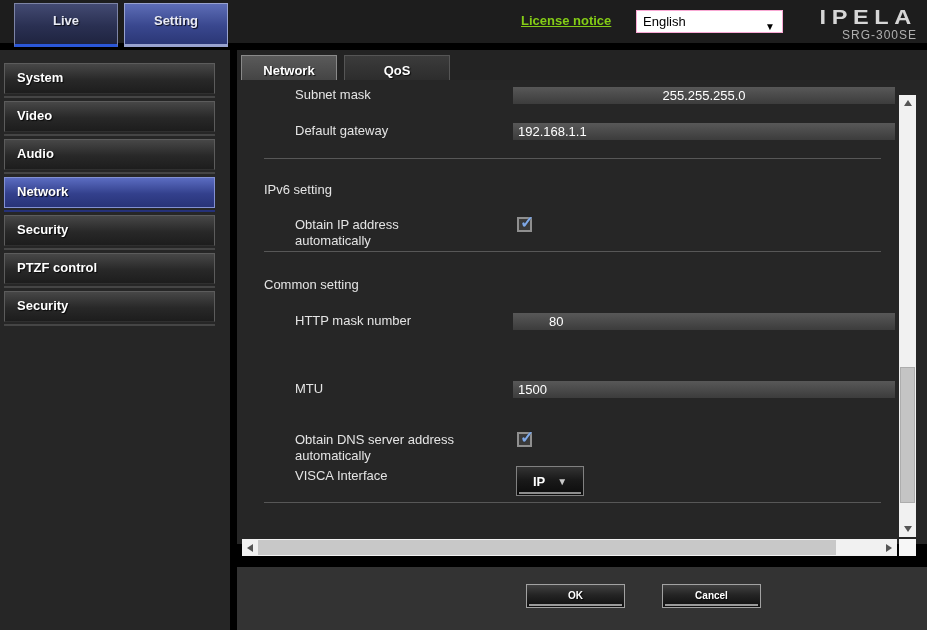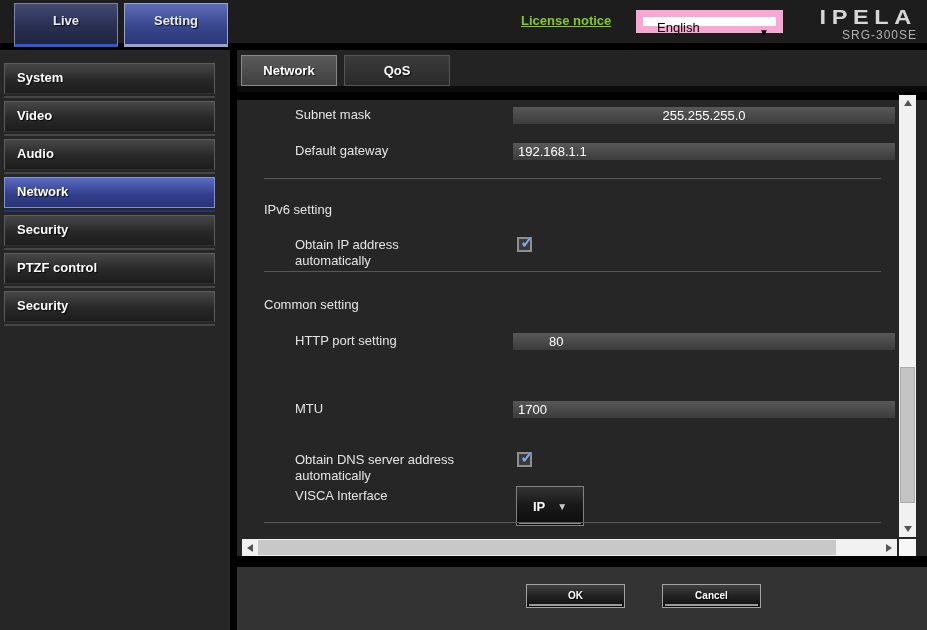--- a/index.html
+++ b/index.html
@@ -10,21 +10,21 @@
   
   .topbar { position:absolute; left:0; top:0; width:927px; height:43px; background:#1d1d1d; }
   .nav-btn { position:absolute; top:3px; width:104px; height:44px; line-height:33px; text-align:center;
              font-size:13px; font-weight:bold; color:#e9ebf5; text-shadow:1px 1px 1px rgba(0,0,0,.8);
              border:1px solid #7d84a6; border-bottom:3px solid #2b57d8; cursor:pointer; }
   .nav-live { left:14px; background:linear-gradient(#434a72, #2a3052 55%, #1f2440); }
   .nav-setting { left:124px; background:linear-gradient(#5d6db6, #39478e 55%, #2b3776); border-color:#98a2cf; }
   .license-link { position:absolute; left:521px; top:13px; font-size:13px; font-weight:bold;
                   color:#84cc16; text-decoration:underline; cursor:pointer; }
   .lang-select { position:absolute; left:636px; top:10px; width:147px; height:23px; background:#fff;
-                 border:7px solid #f9a8d4; color:#000; font-size:13px; line-height:21px; padding-left:14px;
+                 border:1px solid #f9a8d4; color:#000; font-size:13px; line-height:21px; padding-left:6px;
                  cursor:pointer; }
   .lang-arrow { position:absolute; right:7px; top:5px; font-size:10px; color:#000; }
   .logo { position:absolute; right:10px; top:5px; font-size:21px; font-weight:bold; color:#d6d6d6;
           letter-spacing:5px; transform:scaleX(1.12); transform-origin:right center; }
   .model { position:absolute; right:10px; top:28px; font-size:12px; color:#b0b0b0; letter-spacing:1px; }
 
   
   .sidebar { position:absolute; left:0; top:50px; width:230px; height:580px; background:#262626; padding-top:13px; }
   .side-block { margin:0 0 3px 4px; width:211px; }
   .side-item { height:31px; line-height:28px; padding-left:12px; font-size:13px; font-weight:bold; color:#fff;
@@ -35,34 +35,34 @@
   .side-block.selected .side-item { background:linear-gradient(#5b6cc1, #33408c 55%, #283378); border-color:#8391d2; }
   .side-block.selected .side-under { background:#253178; }
 
   
   .tabrow { position:absolute; left:237px; top:50px; width:690px; height:36px; background:#232323; }
   .tab { position:absolute; top:5px; height:31px; line-height:29px; text-align:center; font-size:13px;
          font-weight:bold; color:#fff; text-shadow:1px 1px 1px rgba(0,0,0,.8); cursor:pointer; }
   .tab-network { left:4px; width:96px; background:linear-gradient(#5a5a5a, #404040); border:1px solid #898989; }
   .tab-qos { left:107px; width:106px; background:linear-gradient(#3b3b3b, #2a2a2a); border:1px solid #555; }
   .tab-strip { position:absolute; left:237px; top:86px; width:690px; height:6px; background:#0a0a0a; }
-  .content { position:absolute; left:237px; top:100px; width:690px; height:464px; background:#262626; }
+  .content { position:absolute; left:237px; top:80px; width:690px; height:464px; background:#262626; }
 
   
   .f-label { position:absolute; font-size:13px; color:#e4e4e4; line-height:16px; }
   .f-head { position:absolute; font-size:13px; color:#e4e4e4; }
   .f-input { position:absolute; left:276px; width:382px; height:17px; line-height:17px; padding:0 5px;
              font-size:13px; color:#fff; background:linear-gradient(#585858, #3c3c3c); cursor:text;
              white-space:nowrap; overflow:hidden; }
   .f-div { position:absolute; left:27px; width:617px; height:1px; background:#575757; }
   .checkbox { position:absolute; left:280px; width:15px; height:15px; background:#3a3a3a;
               border:2px solid #8f8f8f; cursor:pointer; }
   .checkbox .check { display:block; font-size:17px; font-weight:bold; color:#7fa8e6; line-height:13px;
                      margin:-3px 0 0 1px; text-shadow:0 0 1px rgba(0,0,0,.6); }
-  .visca-dd { position:absolute; left:279px; width:68px; height:40px; cursor:pointer;
+  .visca-dd { position:absolute; left:279px; width:68px; height:30px; cursor:pointer;
               background:linear-gradient(#333333, #1a1a1a 45%, #0c0c0c); border:1px solid #818181;
               display:flex; align-items:center; justify-content:center; gap:12px; }
   .visca-dd::after { content:""; position:absolute; left:2px; right:2px; bottom:1px; height:2px; background:#8d8d8d; }
   .visca-val { font-size:13px; font-weight:bold; color:#fff; }
   .visca-arrow { font-size:10px; color:#c8c8c8; }
 
   
   .vscroll { position:absolute; left:899px; top:95px; width:17px; height:442px; background:#f1f1f1; }
   .vscroll .arrow { position:absolute; left:0; width:17px; height:16px; display:flex; align-items:center;
                     justify-content:center; cursor:pointer; }
@@ -157,25 +157,25 @@
 
     <div class="f-label" style="left:58px; top:137px; width:155px;">Obtain IP address automatically</div>
     <div class="checkbox" style="top:137px;">
       <span class="check">✓</span>
     </div>
 
     <div class="f-div" style="top:171px;"></div>
 
     <div class="f-head" style="left:27px; top:197px;">Common setting</div>
 
-    <div class="f-label" style="left:58px; top:233px;">HTTP port setting</div>
+    <div class="f-label" style="left:58px; top:233px;">HTTP mask number</div>
     <div class="f-input" style="top:233px;padding-left:36px;">80</div>
 
     <div class="f-label" style="left:58px; top:301px;">MTU</div>
-    <div class="f-input" style="top:301px;">1700</div>
+    <div class="f-input" style="top:301px;">1500</div>
 
     <div class="f-label" style="left:58px; top:352px; width:215px;">Obtain DNS server address automatically</div>
     <div class="checkbox" style="top:352px;">
       <span class="check">✓</span>
     </div>
 
     <div class="f-label" style="left:58px; top:388px;">VISCA Interface</div>
     <div class="visca-dd" style="top:386px;">
       <span class="visca-val">IP</span>
       <span class="visca-arrow">▼</span>

